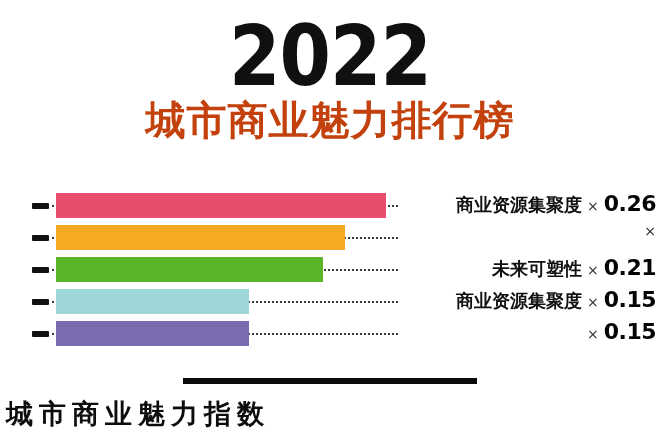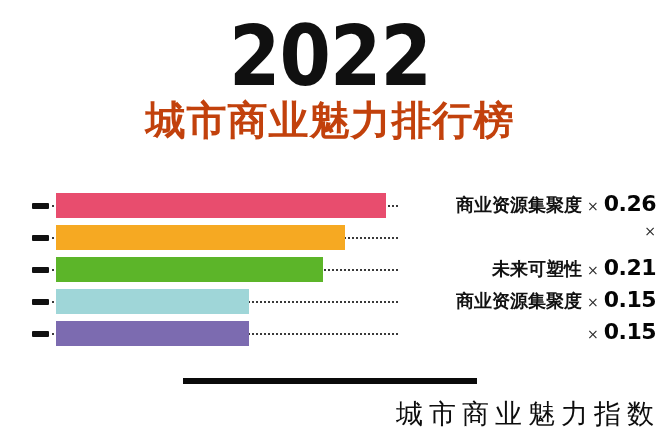--- a/index.html
+++ b/index.html
@@ -124,24 +124,24 @@
     top: 378px;
     width: 294px;
     height: 6px;
     background: #0a0a0a;
   }
   .footer-text {
     position: absolute;
     left: 0;
     top: 396px;
     width: 660px;
-    text-align: right;
+    text-align: left;
     font-family: "DejaVu Sans", "Liberation Sans", sans-serif;
     font-size: 27px;
-    font-weight: 400;
+    font-weight: 700;
     letter-spacing: 6px;
     text-indent: 6px;
     color: #0d0d0d;
   }
 </style>
 </head>
 <body>
 
 <div class="poster">
 

